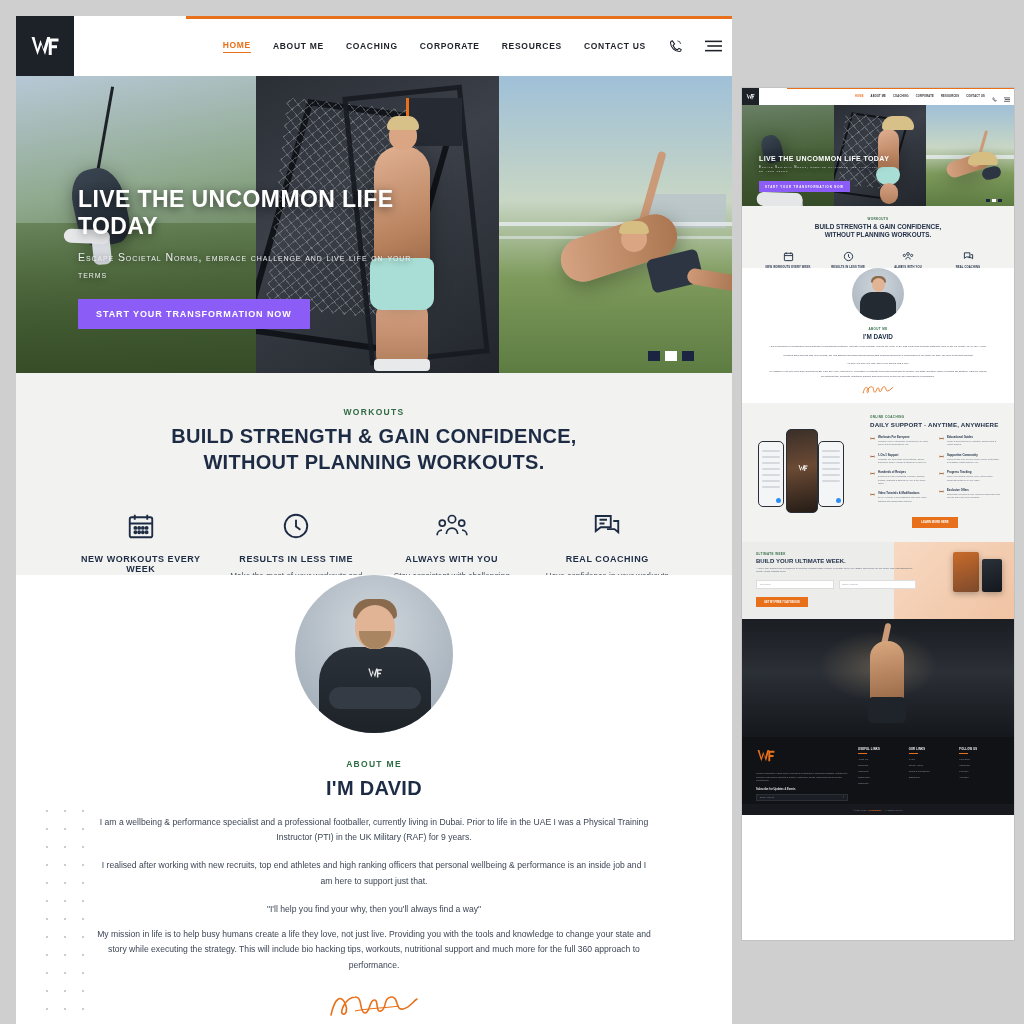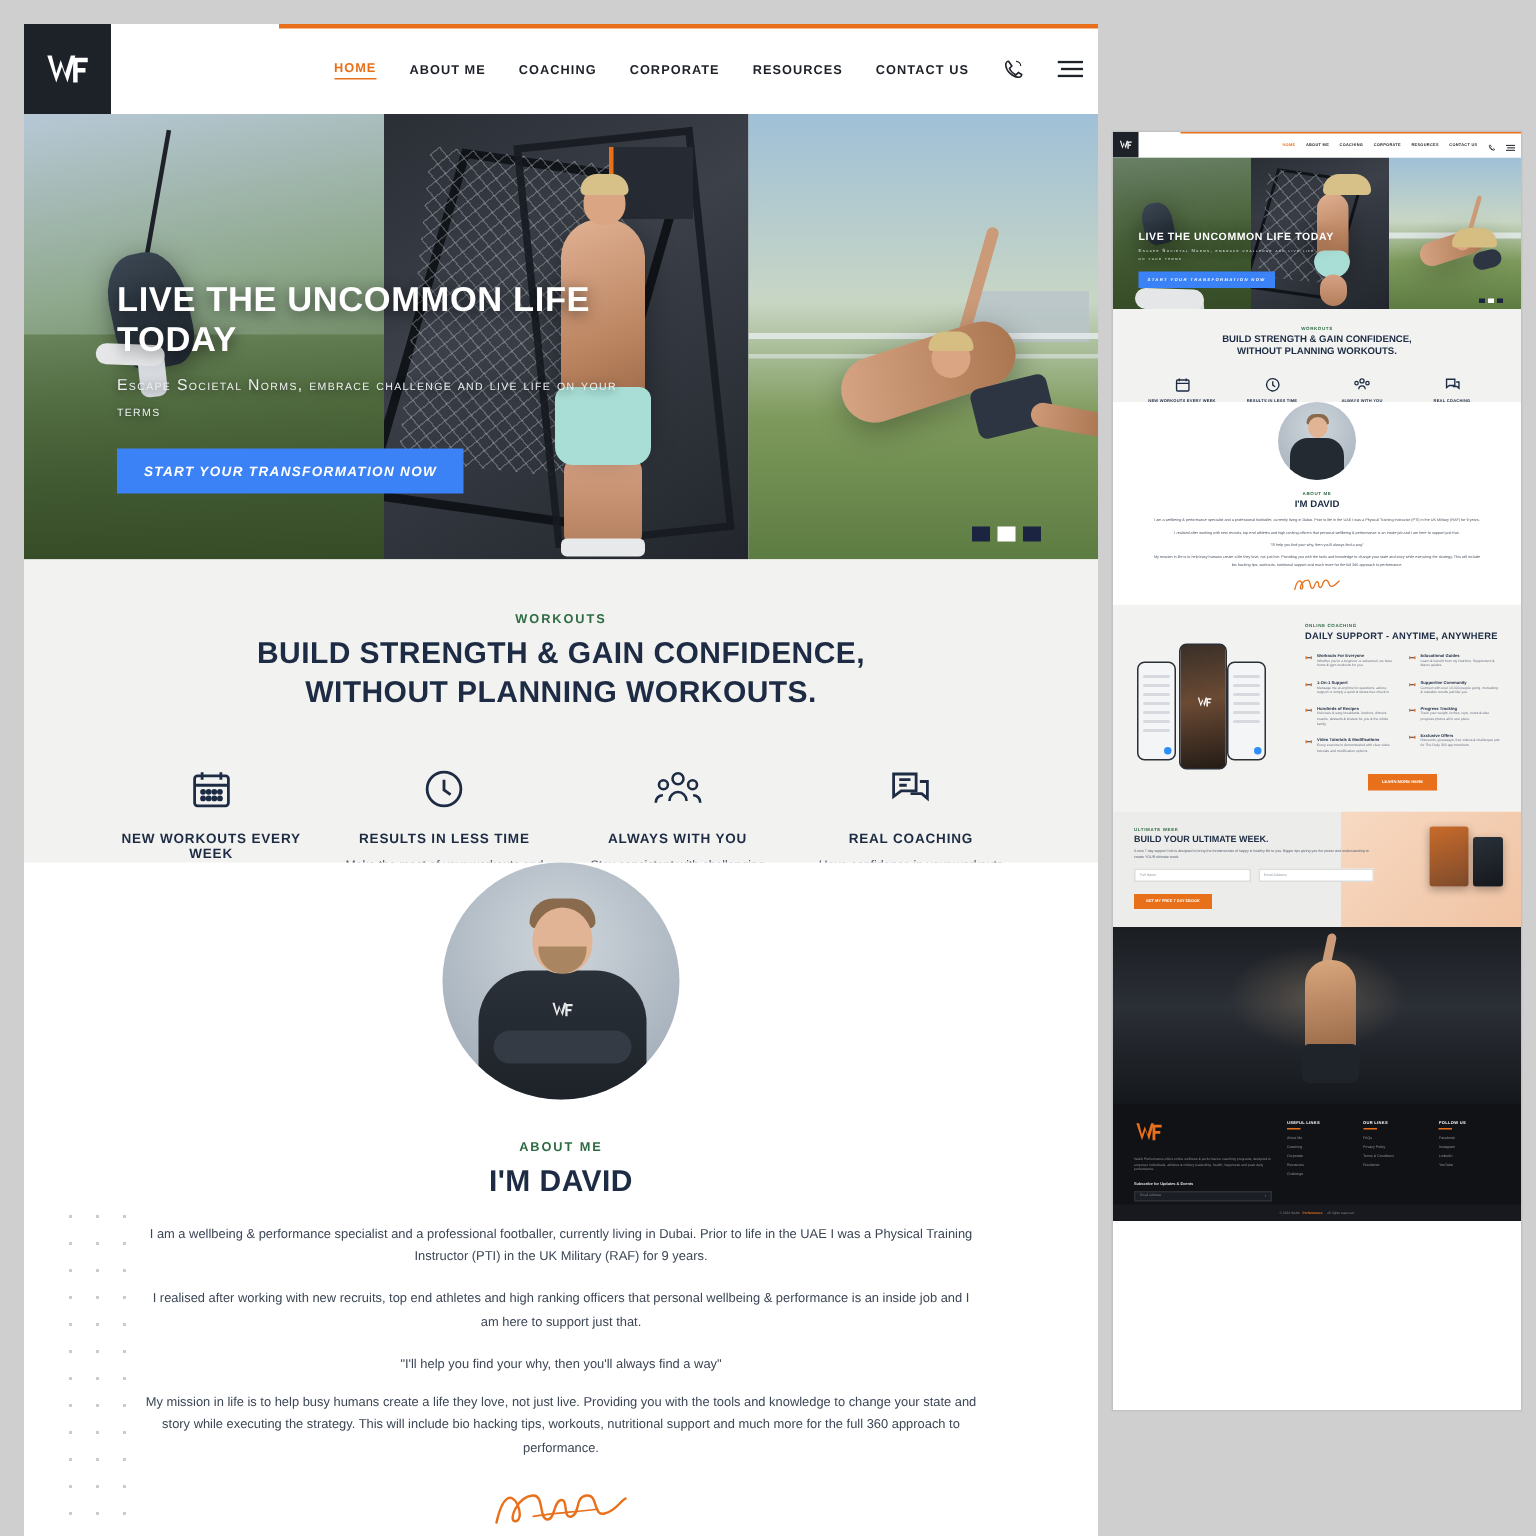--- a/index.html
+++ b/index.html
@@ -106,23 +106,23 @@
   .hero-title {
     font-size: 23px; font-weight: bold; color:#fff; letter-spacing: .4px;
     text-shadow: 0 2px 10px rgba(0,0,0,.6); font-stretch: condensed;
   }
   .hero-sub {
     margin-top: 9px; font-size: 10.5px; color:#eceff1; line-height: 1.62;
     letter-spacing: .9px; font-variant: small-caps; text-shadow: 0 1px 6px rgba(0,0,0,.6);
     max-width: 345px;
   }
   .hero-btn {
-    margin-top: 16px; display:inline-block; background:#3b82f6; color:#fff;
+    margin-top: 16px; display:inline-block; background:#8b5cf6; color:#fff;
     padding: 10px 18px; font-size: 9px; font-weight: bold; letter-spacing: .9px;
-    border: none; cursor: pointer; font-stretch: condensed; font-style: italic;
+    border: none; cursor: pointer; font-stretch: condensed;
   }
   .slider-dots { position:absolute; right: 38px; bottom: 12px; display:flex; gap:5px; z-index:6; }
   .dot { width: 12px; height: 10px; background:#1b2440; }
   .dot.active { background:#ffffff; }
 
   
   .workouts { background:#f2f2f0; padding: 34px 0 34px; position: relative; }
   .eyebrow {
     text-align:center; color:#2f6b43; font-size:8.5px; font-weight:bold;
     letter-spacing: 1.3px; font-stretch: condensed;

